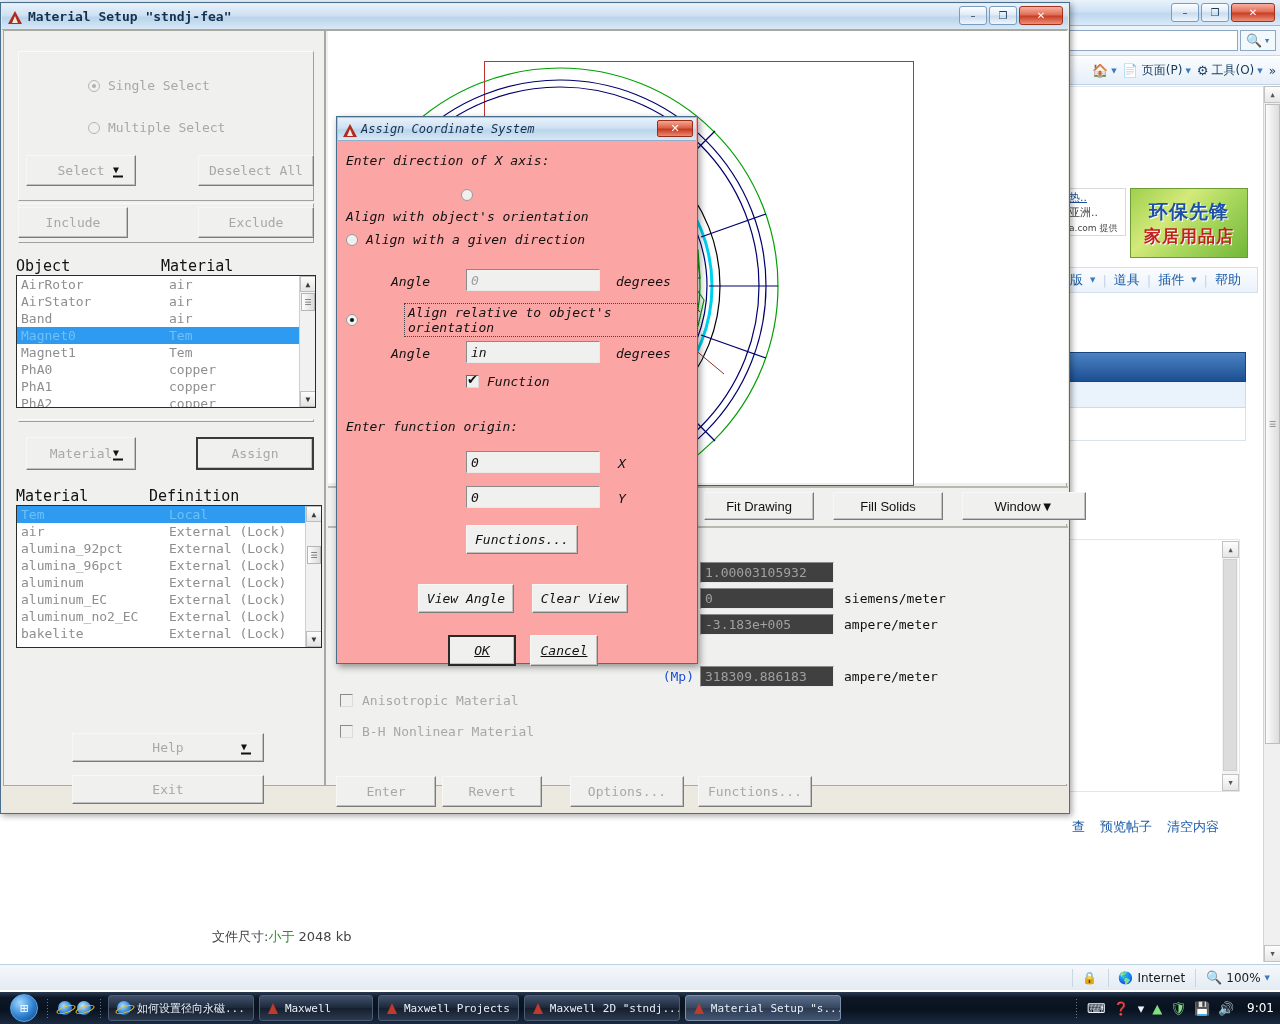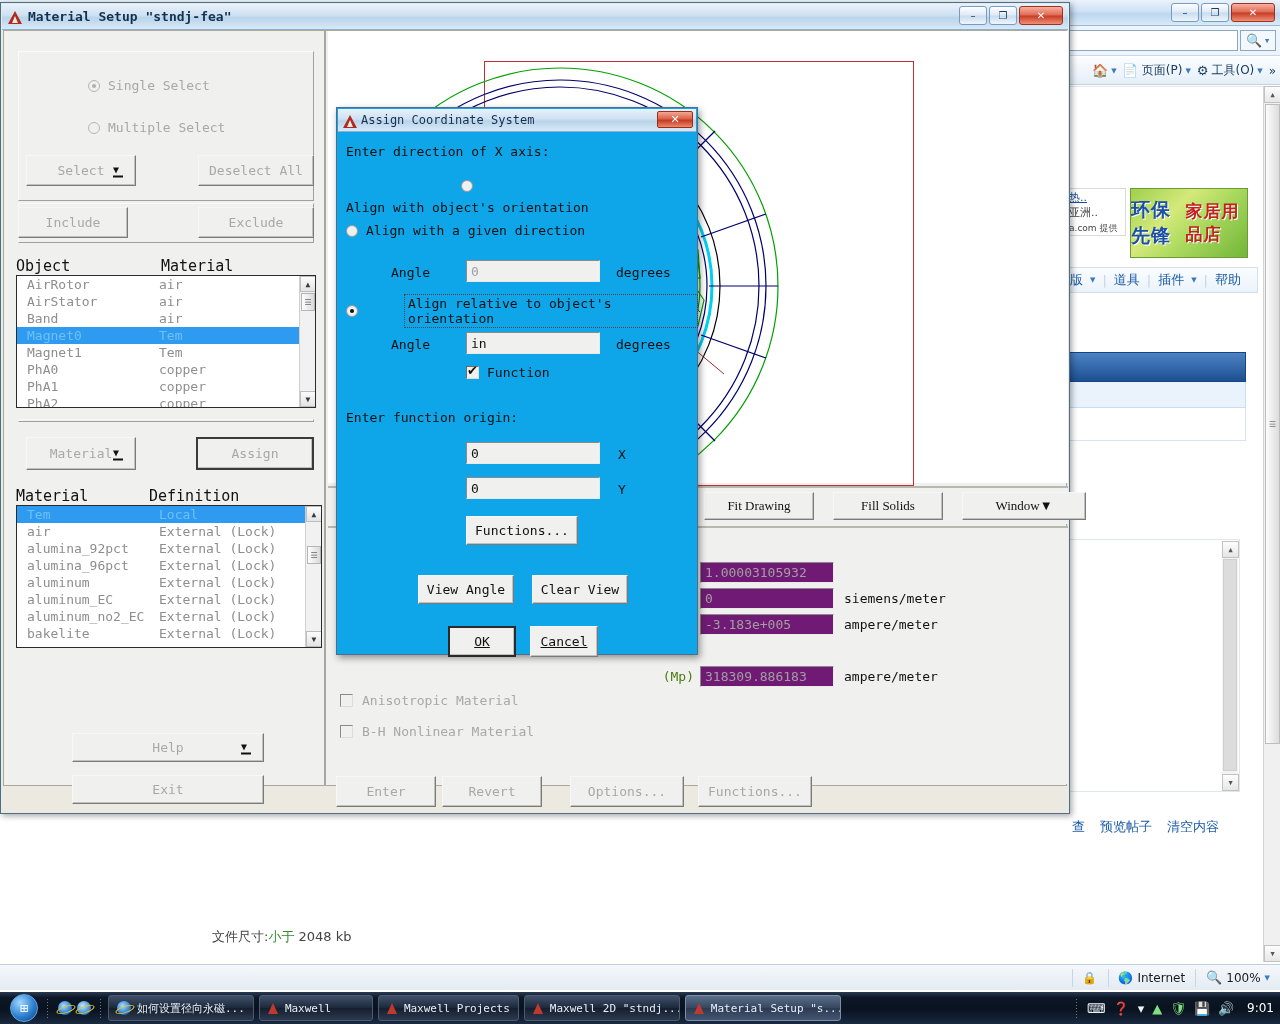--- a/index.html
+++ b/index.html
@@ -87,21 +87,21 @@
     position: absolute; left: 1066px; top: 101px; width: 60px; height: 48px;
     background: #fff; border: 1px solid #d9d9d9;
     font-family: "DejaVu Sans", sans-serif; font-size: 11px; line-height: 15px;
     color: #444; padding: 1px 2px; overflow: hidden;
   }
   .ad-box a { color: #1a4f9c; }
   .ad-banner {
     position: absolute; left: 1130px; top: 101px; width: 118px; height: 70px;
     background: linear-gradient(135deg,#9fd04e,#d4e97a 35%,#a8d85c 60%,#72b63a);
     border: 1px solid #6c9c33; overflow: hidden;
-    display: flex; align-items: center; justify-content: center;
+    display: flex; flex-direction: column; align-items: center; justify-content: center;
   }
   .ad-l1 { font-family: "DejaVu Sans", sans-serif; font-weight: bold; font-size: 19px; color: #1b4fa8; text-shadow: 1px 1px 0 #fff; letter-spacing: 1px;}
   .ad-l2 { font-family: "DejaVu Sans", sans-serif; font-weight: bold; font-size: 17px; color: #c32020; text-shadow: 1px 1px 0 #fff; letter-spacing: 1px;}
   .forum-nav {
     position: absolute; left: 1066px; top: 180px; width: 192px; height: 26px;
     background: linear-gradient(to bottom,#fbfdff,#eaf2fa);
     border: 1px solid #d3e0ec; border-left: none;
     display: flex; align-items: center; gap: 7px; padding-left: 4px;
     font-family: "DejaVu Sans", sans-serif; font-size: 13px; color: #1c5ca8;
   }
@@ -254,21 +254,22 @@
   }
   .listbox {
     position: absolute; background: #ffffff;
     border: 1px solid #2b2b2b;
     overflow: hidden;
   }
   .lb-inner { position:absolute; left:0; top:0; right:16px; bottom:0; overflow:hidden; }
   .lrow {
     height: 17px; display: flex; align-items: center;
     font-family: "DejaVu Sans Mono", monospace; font-size: 13px; color: #8e8e8e;
-    padding-left: 10px;
+    padding-left: 4px;
+    gap: 16px;
   }
   .lrow.sel { background: #2e9bf0; color: #6fc0f7; }
   .lrow .c1 { width: 132px; flex: none; }
   .lrow .c2 { flex: 1; }
   .lb-scroll {
     position: absolute; right: 0; top: 0; width: 16px; bottom: 0;
     background: #f1f1f1; border-left: 1px solid #cfcfcf;
   }
   .lbs-arrow {
     position:absolute; left:0; width:16px; height:16px;
@@ -298,54 +299,55 @@
     position: absolute; left: 324px; top: 455px; width: 740px; height: 38px;
     background: #f0f0ee; border-top: 2px solid #b8b8b0;
     display: flex; align-items: center; padding-left: 376px; gap: 19px;
   }
   .tb-btn {
     position: relative; height: 28px; padding: 0 10px; min-width: 110px;
     background: #f0f0ee;
     border: 1px solid #f7f7f7; border-right-color:#7b7b7b; border-bottom-color:#7b7b7b;
     box-shadow: inset -1px -1px 0 #c0c0c0;
     display: flex; align-items: center; justify-content: center;
-    font-family: Liberation Serif, serif; font-size: 13px; color: #111;
+    font-family: Liberation Sans, sans-serif; font-size: 13px; color: #111;
   }
   .props {
     position: absolute; left: 324px; top: 495px; width: 740px; height: 258px;
     background: #f0f0ee; border-top: 2px solid #b8b8b0;
   }
   .prow {
     position: absolute; display: flex; align-items: center;
     font-family: "DejaVu Sans Mono", monospace; font-size: 13px; color: #111;
   }
-  .plabel { width: 140px; text-align: right; padding-right: 6px; color:#4d7c0f; }
+  .plabel { width: 140px; text-align: right; padding-right: 6px; color:#1d4ed8; }
   .pfield {
-    width: 134px; height: 21px; background: #701a75;
+    width: 134px; height: 21px; background: #404040;
     border: 1px solid #8a8a8a; border-right-color:#e9e9e9; border-bottom-color:#e9e9e9;
     display: flex; align-items: center; padding-left: 4px;
     font-family: "DejaVu Sans Mono", monospace; font-size: 13px; color: #a0a0a0;
   }
   .punit { padding-left: 10px; color: #111; }
   .chk-row {
     position: absolute; display: flex; align-items: center; gap: 9px;
     font-family: "DejaVu Sans Mono", monospace; font-size: 13px; color: #a8a8a8;
   }
   .chk {
     width: 13px; height: 13px; background: #f0f0ee;
     border: 1px solid #8a8a8a; border-right-color:#dcdcdc; border-bottom-color:#dcdcdc;
     flex:none; position: relative;
   }
 
   
   .dlg {
-    position: absolute; left: 336px; top: 107px; width: 362px; height: 548px;
-    background: #0ea5e9;
+    position: absolute; left: 336px; top: 116px; width: 362px; height: 548px;
+    background: #fca5a5;
     border: 1px solid #4a6f8c;
     box-shadow: 2px 3px 7px rgba(0,0,0,.4);
+    font-style: italic;
   }
   .dlg-title {
     position:absolute; left:1px; top:1px; width:358px; height:23px;
     background: linear-gradient(to bottom,#e8f1fa 0%, #cfe1f2 45%, #b9d4ea 55%, #d8e8f7 100%);
     border-bottom: 1px solid #8fb0cd;
     display:flex; align-items:center; padding-left:5px; gap:6px;
   }
   .dlg-title-text { font-family:"DejaVu Sans Mono", monospace; font-size:12px; color:#13314f; }
   .dlg-close {
     position:absolute; right:3px; top:2px; width:36px; height:17px;

